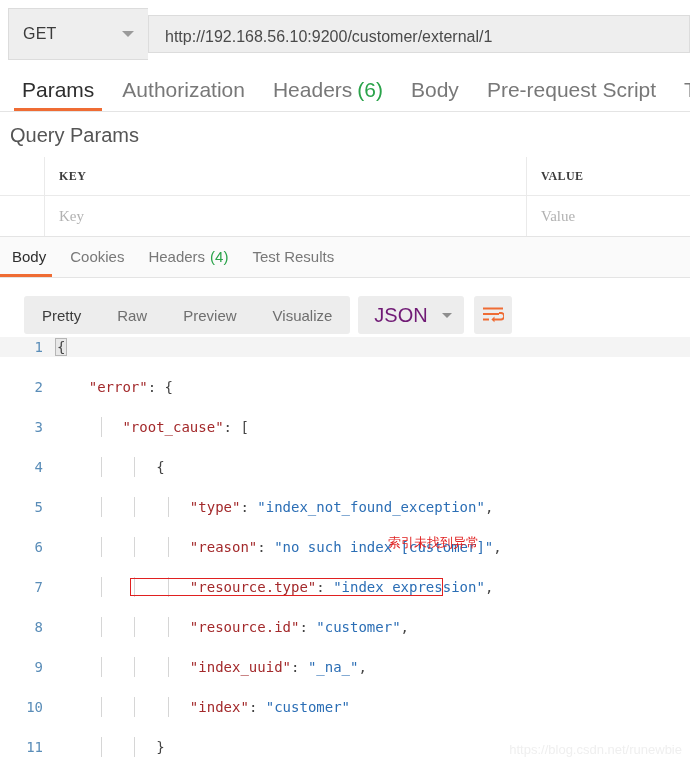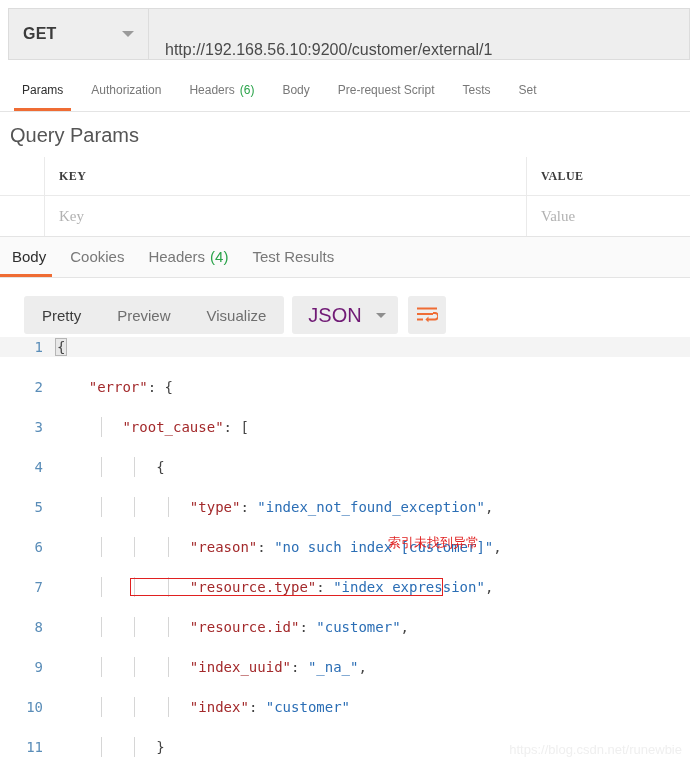--- a/index.html
+++ b/index.html
@@ -25,38 +25,37 @@
     padding: 8px 0 8px 8px;
   }
   .method-select {
     width: 140px; height: 52px;
     background: #eeeeee;
     border: 1px solid #dcdcdc;
     border-right: none;
     display: flex; align-items: center;
     padding: 0 14px;
     cursor: pointer;
-    font-weight: bold;
   }
   .method-label {
     font-size: 16px; color: #3b3b3b;
     letter-spacing: .2px; flex: 1;
   }
   .caret {
     width: 0; height: 0;
     border-left: 6px solid transparent;
     border-right: 6px solid transparent;
     border-top: 6px solid #9a9a9a;
   }
   .url-input {
-    flex: 1; height: 52px;
+    flex: 1; height: 38px;
     background: #eeeeee;
     border: 1px solid #dcdcdc;
-    display: flex; align-items: flex-end;
-    padding: 0 16px;
+    display: flex; align-items: flex-start;
+    padding: 12px 16px;
     cursor: text;
     min-width: 0;
   }
   .url-text {
     font-size: 16px; color: #4a4a4a;
     white-space: nowrap; overflow: hidden;
   }
 
   
   .req-tabs {
@@ -65,21 +64,21 @@
     background: #ffffff;
     border-bottom: 1px solid #e4e4e4;
     display: flex; align-items: flex-end;
     padding-left: 8px;
   }
   .rtab {
     position: relative;
     height: 43px;
     display: flex; align-items: center;
     padding: 0 14px;
-    font-size: 12px;
+    font-size: 21px;
     color: #787878;
     white-space: nowrap;
     cursor: pointer;
   }
   .rtab.active { color: #2e2e2e; }
   .rtab.active:after {
     content: ""; position: absolute;
     left: 6px; right: 6px; bottom: 0;
     height: 3px; background: #ef6c34;
   }
@@ -320,20 +319,21 @@
         <span class="count">(4)</span>
       </div>
       <div class="stab">
         <span>Test Results</span>
       </div>
     </div>
 
   <div class="fmt-bar">
     <div class="seg-group" id="fmt-group">
         <div class="seg active">Pretty</div>
+        <div class="seg">Raw</div>
         <div class="seg">Preview</div>
         <div class="seg">Visualize</div>
       </div>
     <div class="json-select">
       <span class="json-label">JSON</span>
       <span class="caret-sm"></span>
     </div>
     <div class="wrap-btn">
       <svg width="22" height="18" viewBox="0 0 22 18">
         <rect x="1" y="1.5" width="20" height="2" fill="#ef6c34"></rect>

